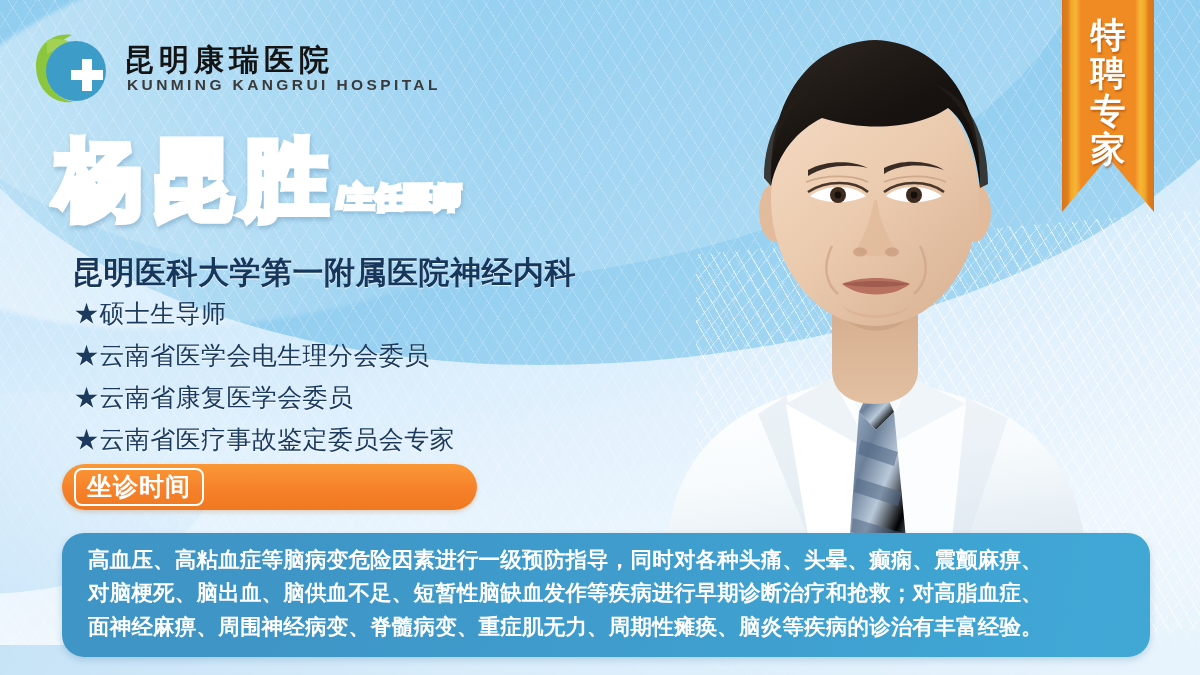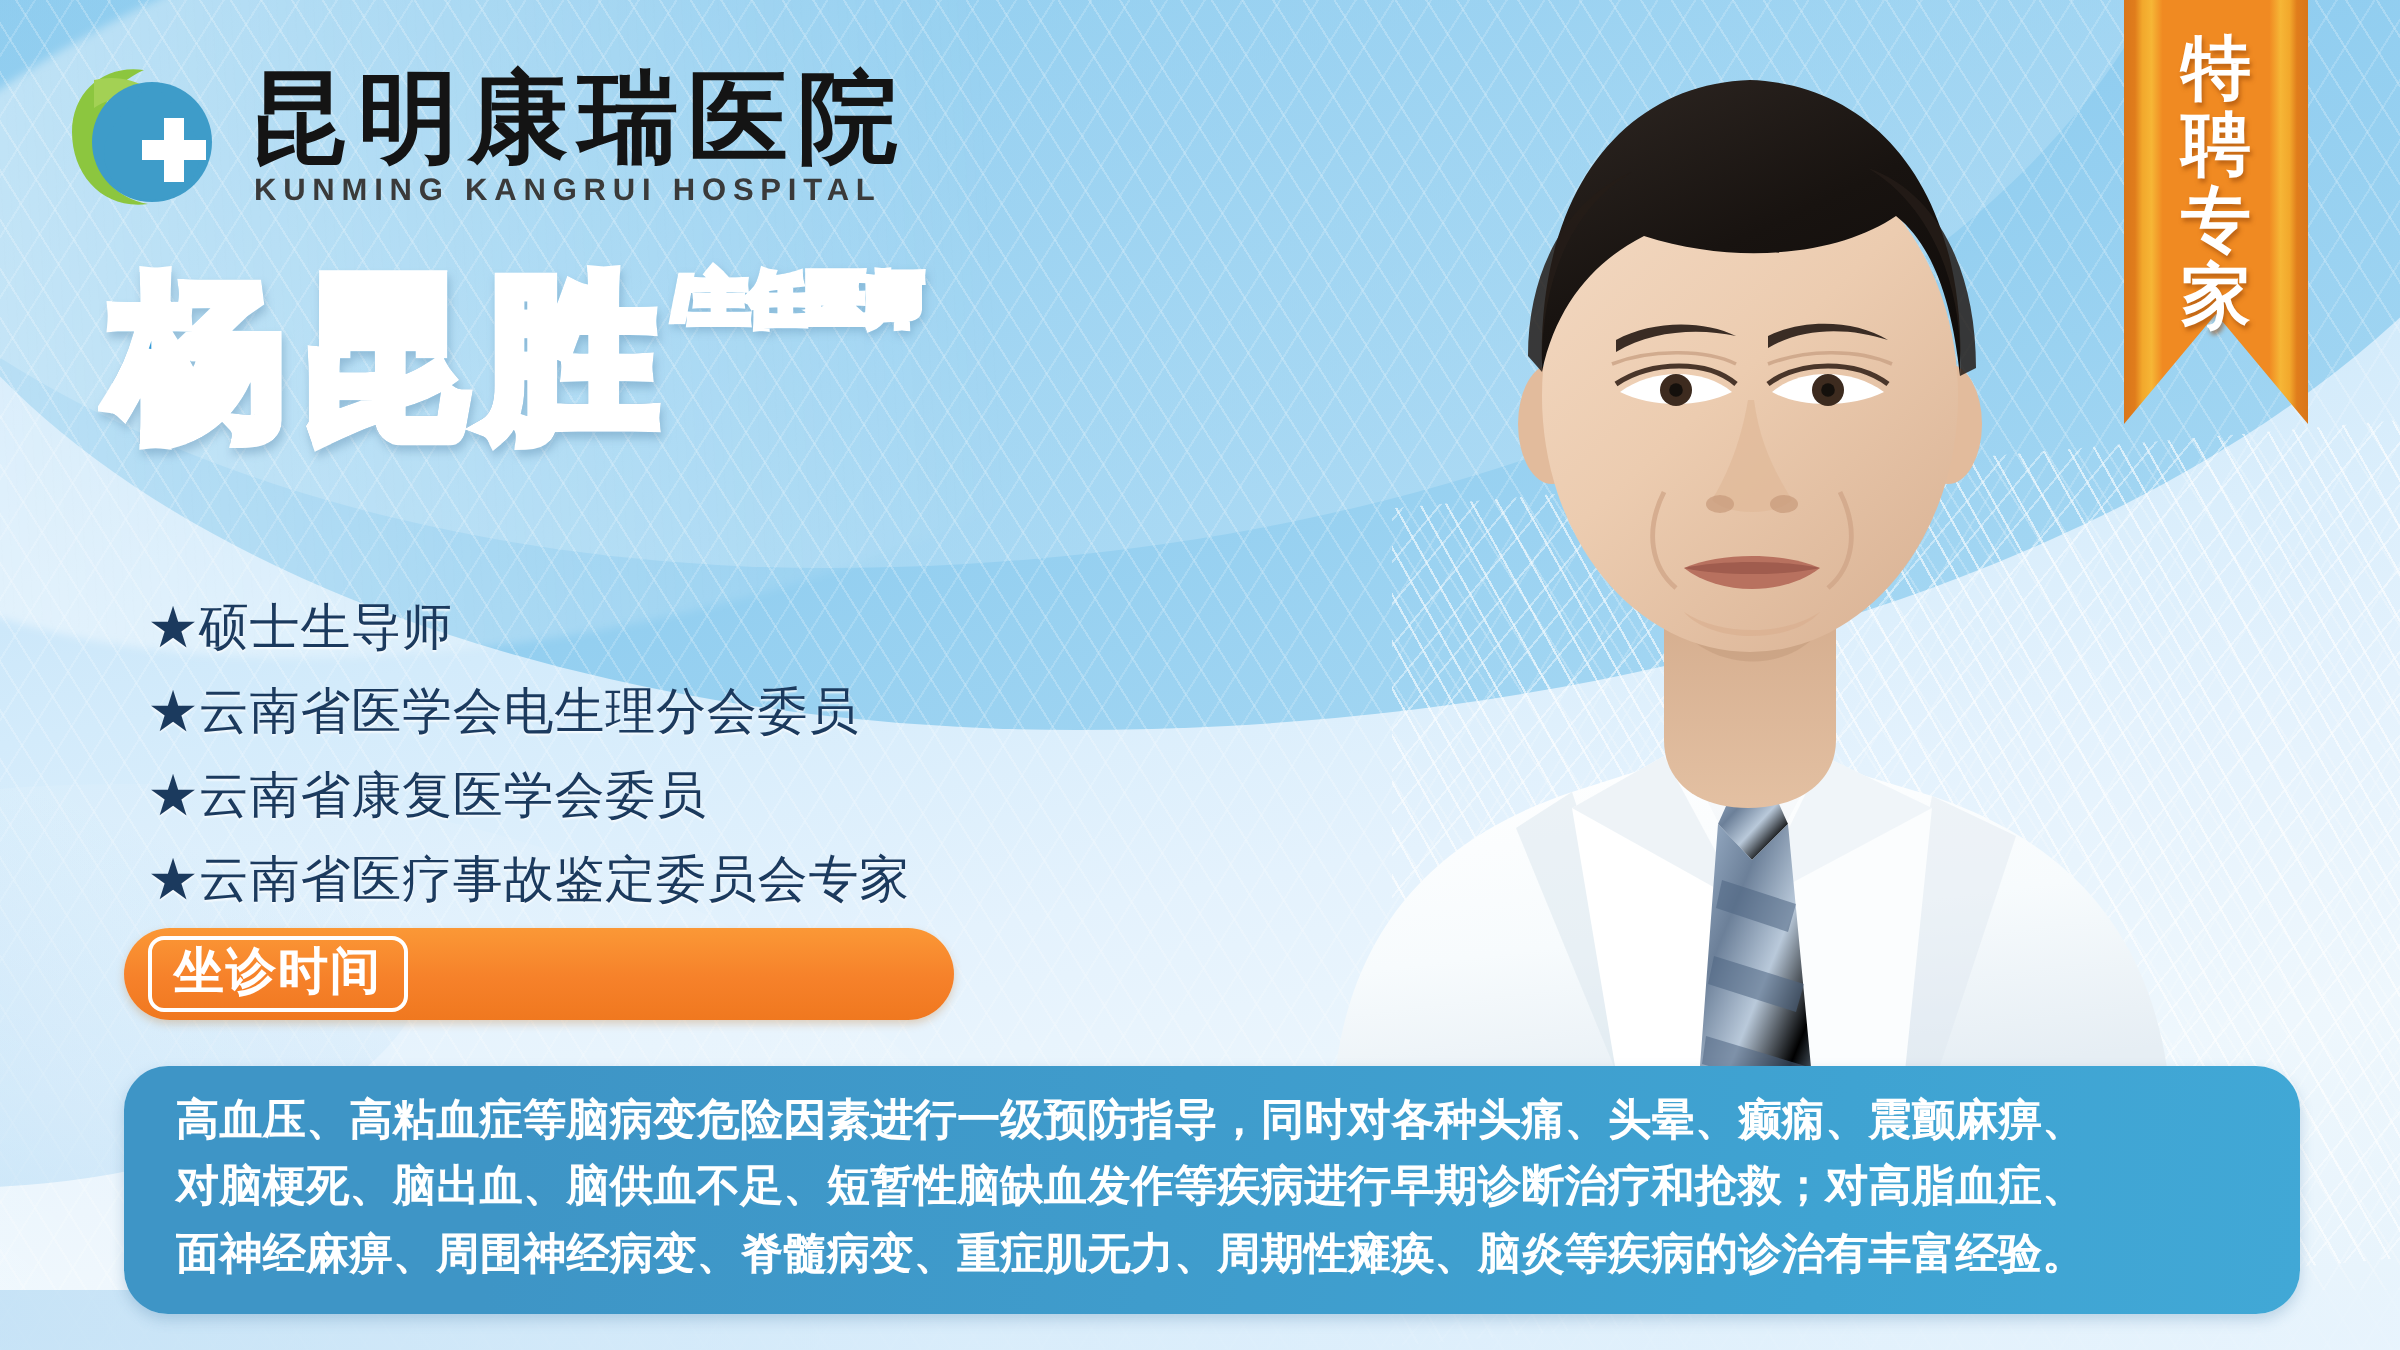--- a/index.html
+++ b/index.html
@@ -76,35 +76,35 @@
 
   
   .logo-block {
     position:absolute; left:26px; top:26px;
     display:flex; align-items:center; gap:14px;
   }
   .logo-mark { position:relative; width:84px; height:84px; flex:0 0 84px; }
   .logo-mark svg { display:block; width:84px; height:84px; }
   .logo-text { display:flex; flex-direction:column; gap:2px; }
   .logo-cn {
-    font-size:50px; font-weight:bold; color:#141414;
+    font-size:30px; font-weight:bold; color:#141414;
     letter-spacing:5px; line-height:1.05;
     font-family:"DejaVu Sans","Liberation Sans",sans-serif;
     white-space:nowrap;
   }
   .logo-en {
     font-size:15.5px; font-weight:bold; color:#3a3a3a;
     letter-spacing:3.4px; line-height:1;
     padding-left:3px; white-space:nowrap;
   }
 
   
   .name-row {
     position:absolute; left:56px; top:136px;
-    display:flex; gap:0;
+    display:flex; align-items:flex-end; gap:0;
   }
   .doc-name {
     font-size:86px; font-weight:bold; line-height:1;
     letter-spacing:7px;
     color:#1f86c8;
     background:linear-gradient(180deg,#4fb0e4 0%,#2f97d5 48%,#1272b4 100%);
     -webkit-background-clip:text; background-clip:text;
     -webkit-text-fill-color:transparent;
     paint-order:stroke fill;
     -webkit-text-stroke:7px #ffffff;
@@ -346,20 +346,21 @@
       <div class="logo-cn">昆明康瑞医院</div>
       <div class="logo-en">KUNMING KANGRUI HOSPITAL</div>
     </div>
   </div>
 
   <div class="name-row">
     <div class="doc-name">杨昆胜</div>
     <div class="doc-title">/主任医师</div>
   </div>
 
+  <div class="affiliation">昆明医科大学第一附属医院神经内科</div>
 
   <div class="creds">
     <div class="cred-line">★硕士生导师</div>
     <div class="cred-line">★云南省医学会电生理分会委员</div>
     <div class="cred-line">★云南省康复医学会委员</div>
     <div class="cred-line">★云南省医疗事故鉴定委员会专家</div>
   </div>
 
   <div class="visit-badge">
     <div class="visit-chip">坐诊时间</div>

